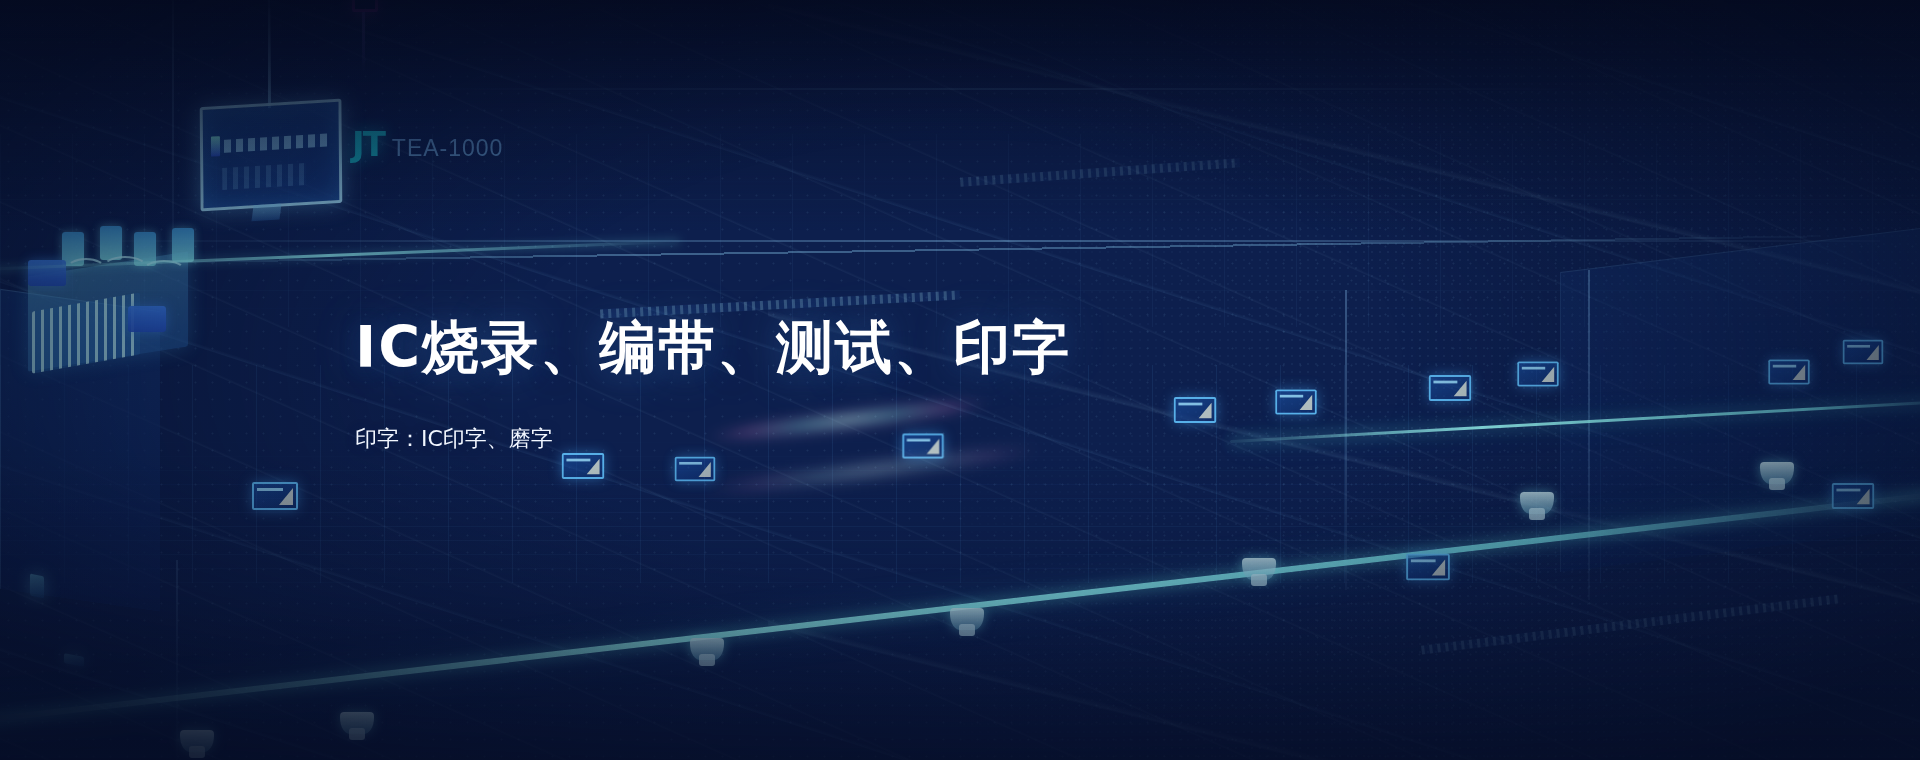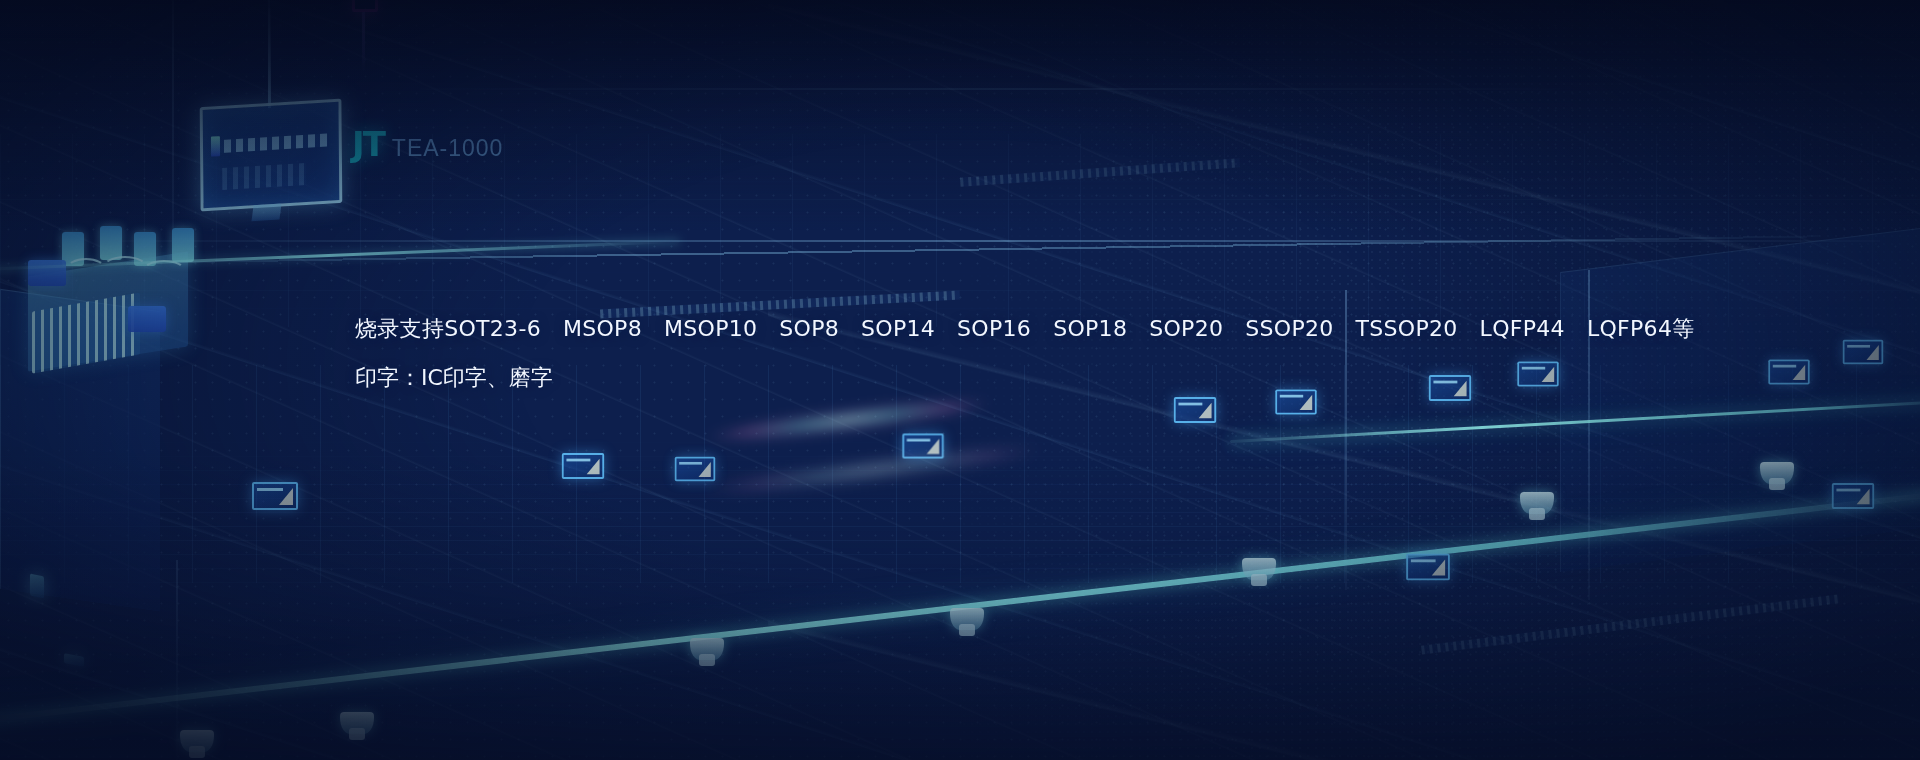--- a/index.html
+++ b/index.html
@@ -498,23 +498,21 @@
 
   <div class="burst"></div>
   <div class="burst2"></div>
 
   <div class="topshade"></div>
   <div class="botshade"></div>
   <div class="vignette"></div>
 
   <div class="copy">
 
-
-    <div class="sub packages">
-      <span class="lead">烧录支持SOT23-6</span><span class="pkg">MSOP8</span><span class="pkg">MSOP10</span><span class="pkg">SOP8</span><span class="pkg">SOP14</span><span class="pkg">SOP16</span><span class="pkg">SOP18</span><span class="pkg">SOP20</span><span class="pkg">SSOP20</span><span class="pkg">TSSOP20</span><span class="pkg">LQFP44</span><span class="pkg">LQFP64等</span>
-    </div>
+    <h1 class="headline">IC烧录、编带、测试、印字</h1>
+
 
 
     <div class="sub marking">印字：IC印字、磨字</div>
 
   </div>
 
 </div>
 
 </body></html>

